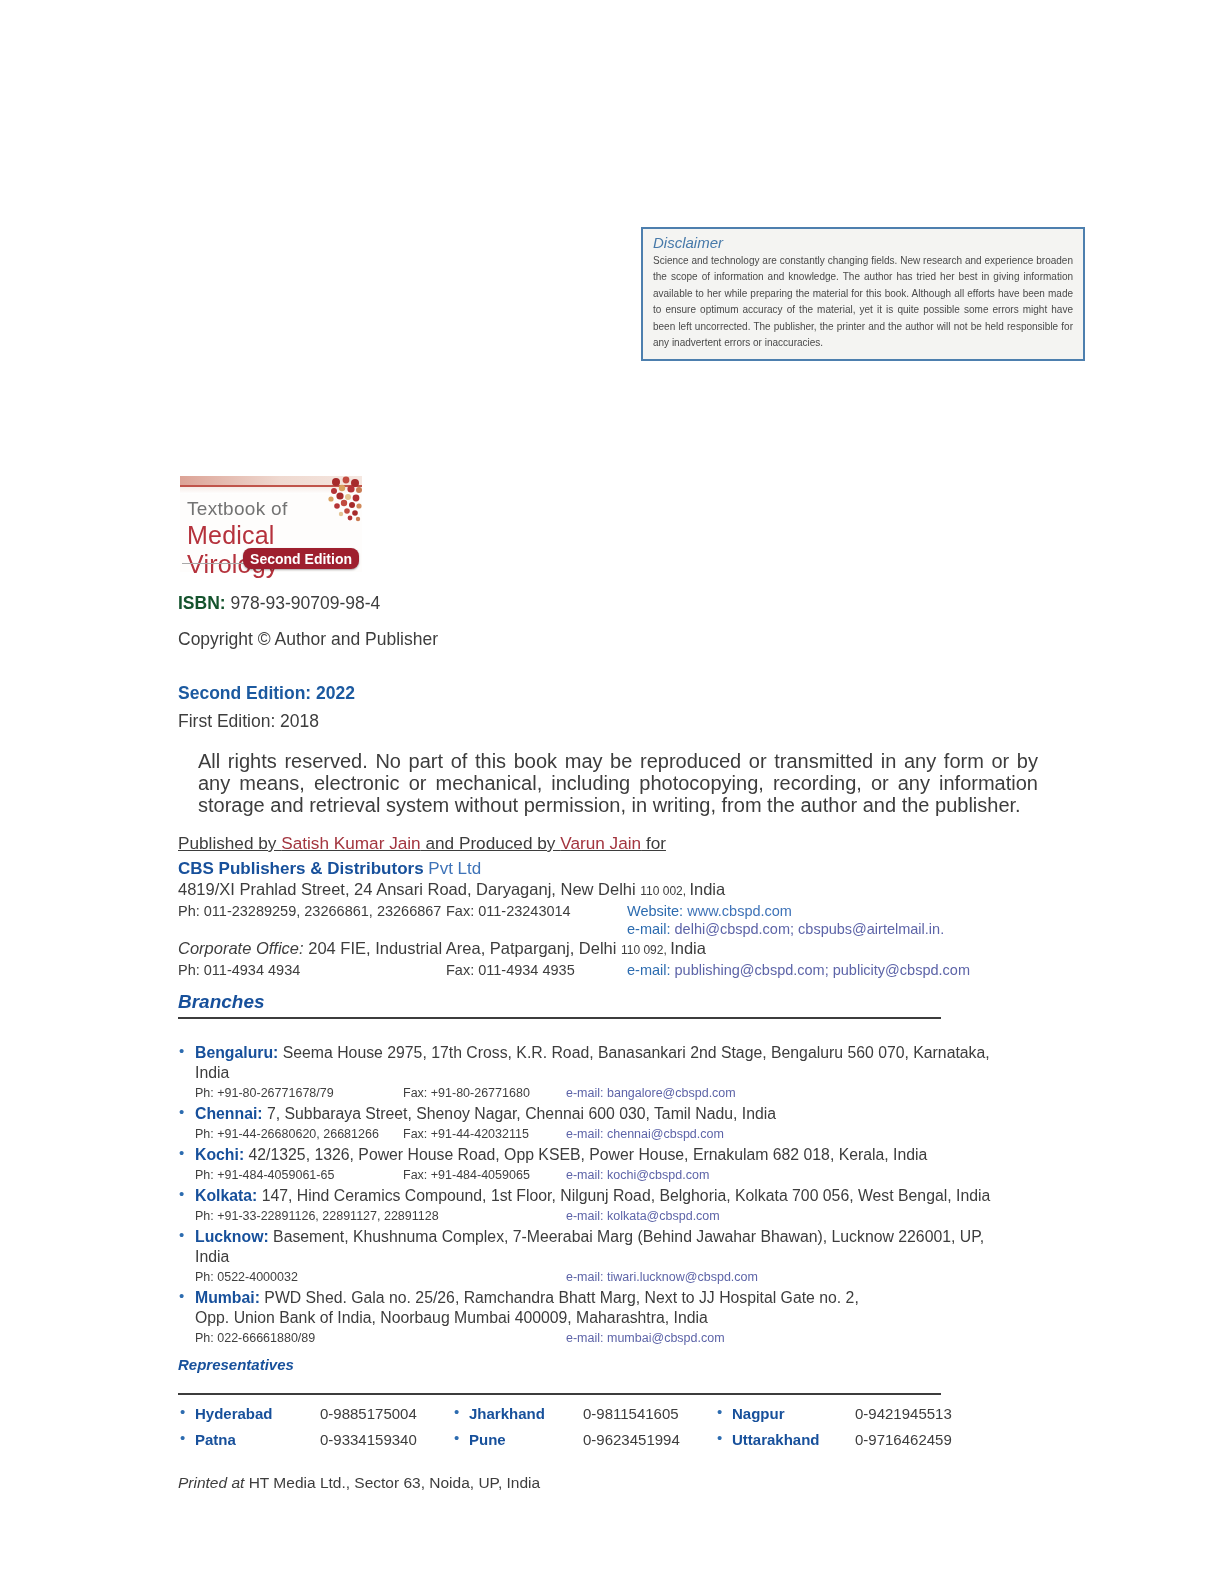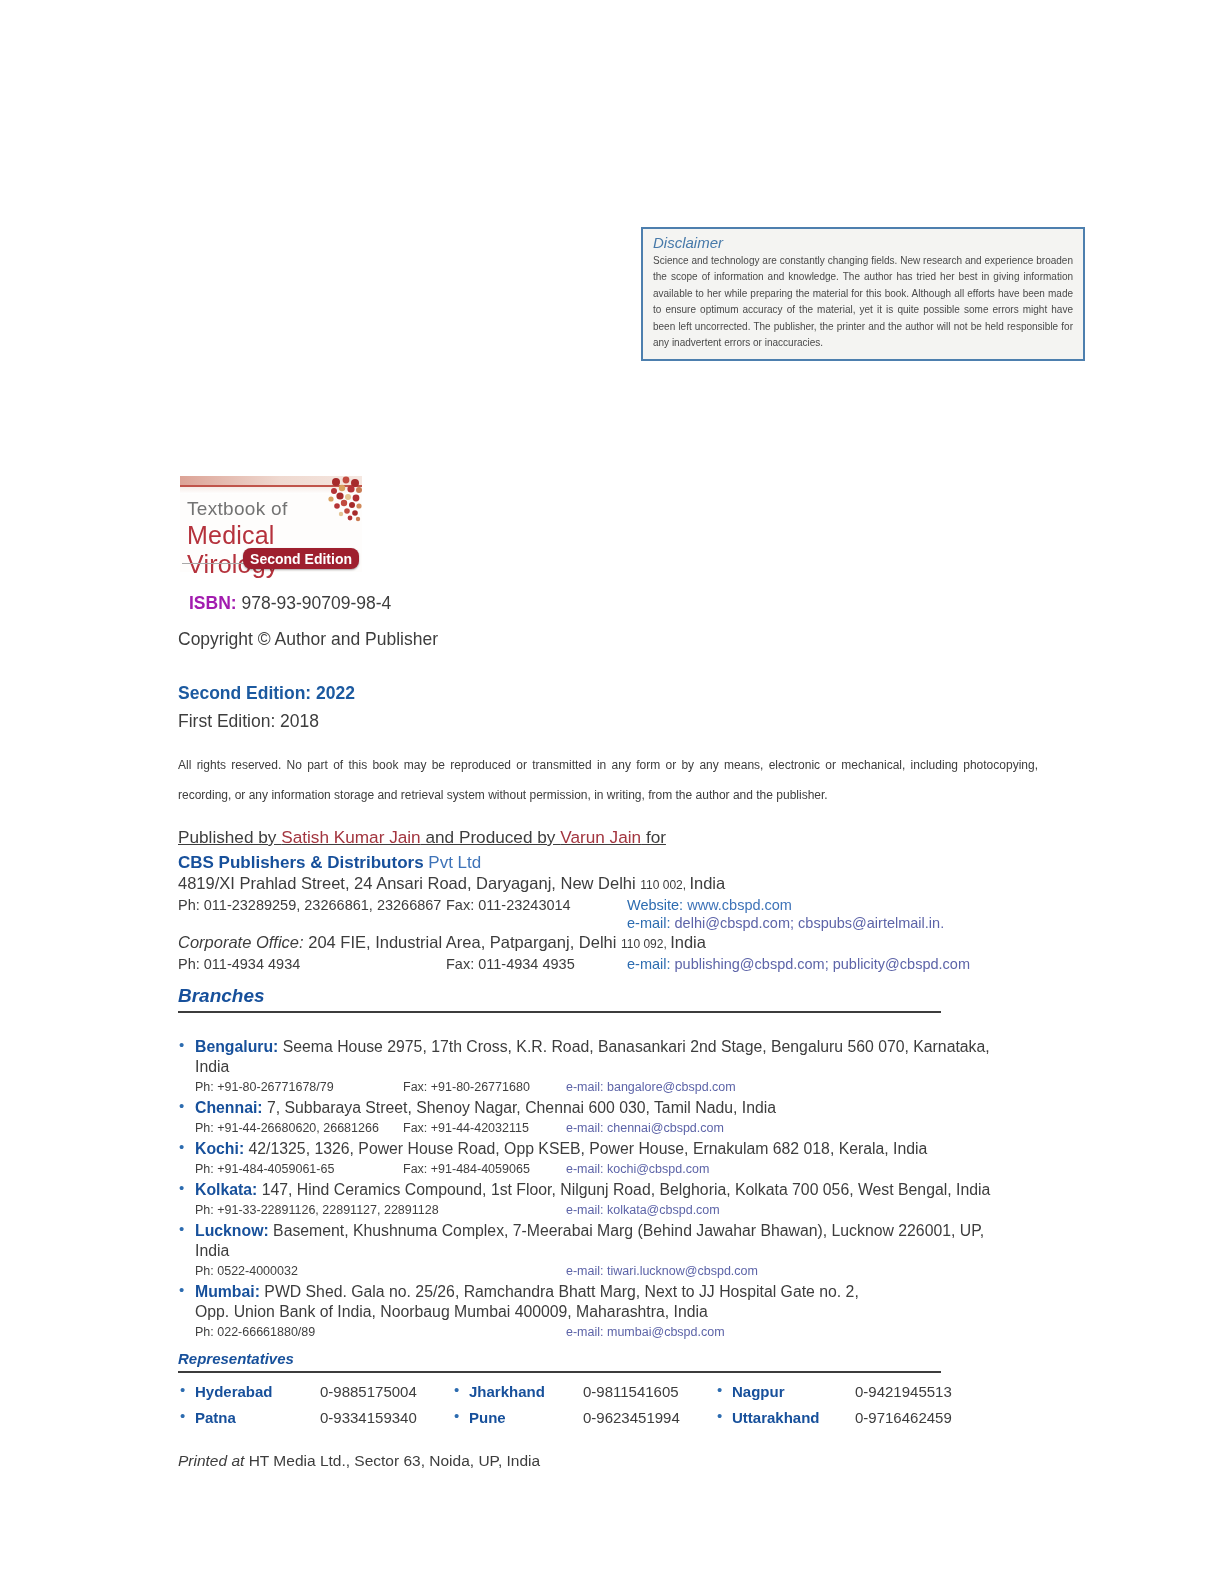--- a/index.html
+++ b/index.html
@@ -26,46 +26,46 @@
   .cover-badge{
     position:absolute;right:3px;bottom:3px;background:#9e1f2e;color:#ffffff;
     font-size:14px;font-weight:bold;padding:2.5px 7px;border-radius:8px;
     box-shadow:0 1px 2px rgba(0,0,0,.35);white-space:nowrap;
   }
   .cover-rule{position:absolute;left:2px;bottom:8px;width:112px;height:1px;background:#a9a9a9;}
 
   
   .main{position:absolute;left:178px;top:592px;width:860px;}
   .isbn-line{font-size:17.5px;line-height:22px;margin-bottom:14px;}
-  .isbn-label{color:#a21caf;font-weight:bold;margin-left:11px;}
+  .isbn-label{color:#14532d;font-weight:bold;}
   .copyright{font-size:17.5px;line-height:22px;margin-bottom:32px;}
   .ed2{color:#1c5aa0;font-weight:bold;font-size:17.5px;line-height:22px;margin-bottom:6px;}
   .ed1{font-size:17.5px;line-height:22px;margin-bottom:18px;}
-  .rights{font-size:12px;line-height:30px;text-align:justify;margin-bottom:16px;}
+  .rights{font-size:20px;line-height:22px;text-align:justify;margin-bottom:16px;margin-left:20px;}
   .publine{font-size:17.2px;line-height:22px;margin-bottom:4px;text-decoration:underline;}
   .red{color:#a3353f;}
   .cbs-name{font-size:17px;line-height:21px;font-weight:bold;color:#17509b;}
   .cbs-suffix{font-weight:normal;color:#3e73b8;margin-top:32px;}
   .addr{font-size:16.5px;line-height:21px;}
   .pin{font-size:12px;}
   .contact-row{display:grid;grid-template-columns:268px 181px auto;font-size:14.5px;line-height:18px;align-items:baseline;}
   .blue-label{color:#2d6cb0;}
   .email-val{color:#5d64a8;}
   .website-val{color:#3e73b8;}
   .corp{font-size:16.5px;line-height:21px;}
   .ital{font-style:italic;}
 
   
   .sec-head{
     color:#17509b;font-weight:bold;font-style:italic;font-size:19px;line-height:22px;
     border-bottom:2px solid #3c3c3c;padding-bottom:4px;margin:12px 0 24px 0;width:763px;box-sizing:border-box;
   }
   .rep-head{
     color:#17509b;font-weight:bold;font-style:italic;font-size:15px;line-height:18px;
-    border-bottom:2px solid #3c3c3c;padding-bottom:3px;margin:10px 0 9px 0;width:763px;box-sizing:border-box;
+    border-bottom:2px solid #3c3c3c;padding-bottom:19px;margin:10px 0 9px 0;width:763px;box-sizing:border-box;
   }
 
   
   .branch-main{font-size:15.8px;line-height:20px;padding-left:17px;position:relative;margin-top:3px;width:820px;}
   .bullet{color:#2d6cb0;position:absolute;left:1px;top:-2px;font-size:15px;}
   .branch-city{color:#17509b;font-weight:bold;}
   .branch-detail{
     display:grid;grid-template-columns:208px 163px auto;align-items:baseline;
     font-size:12.5px;line-height:16px;color:#3f3f3f;padding-left:17px;margin:2px 0 2px 0;
   }

